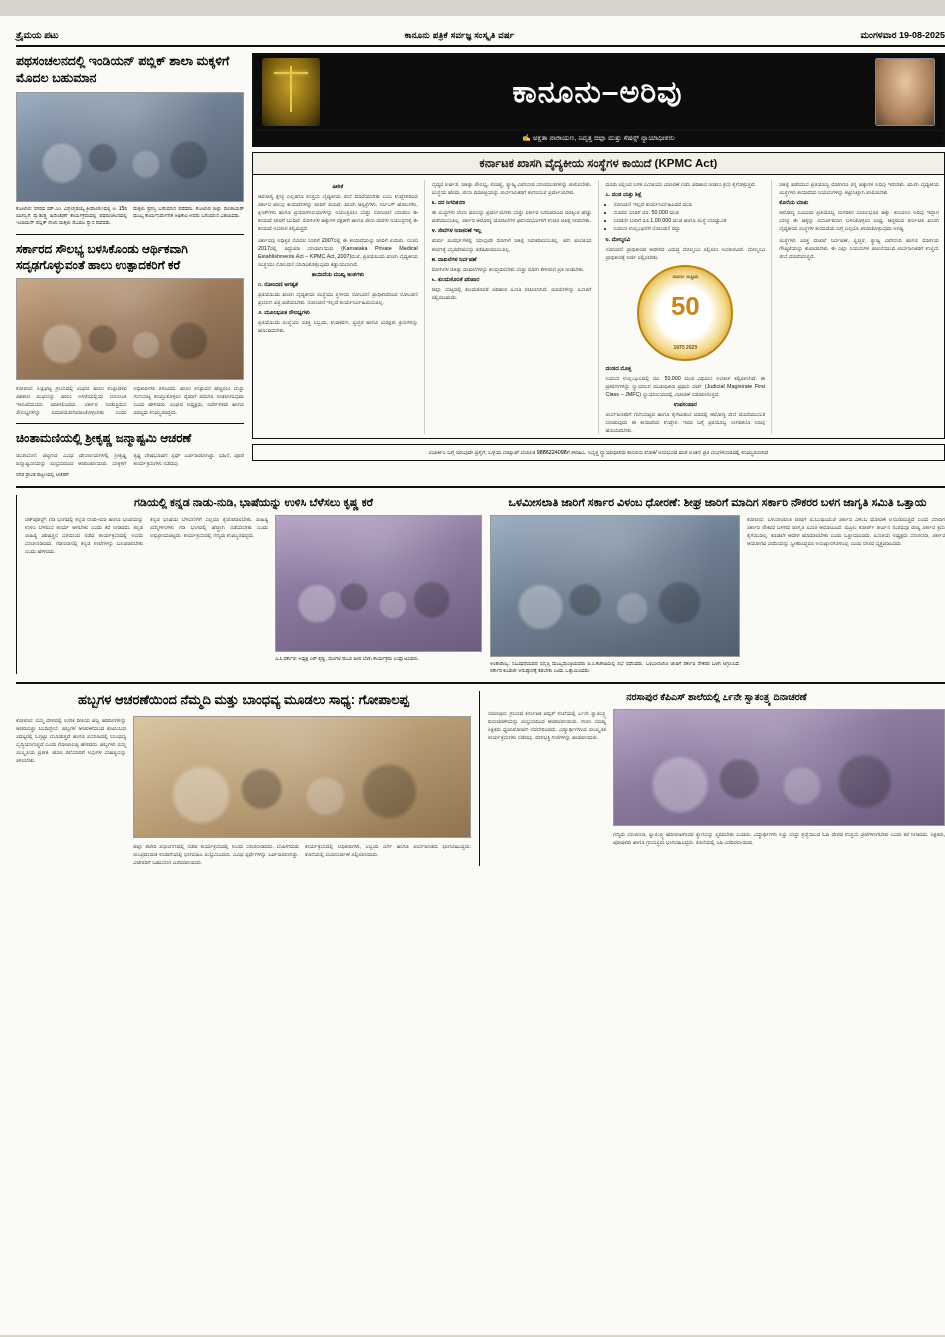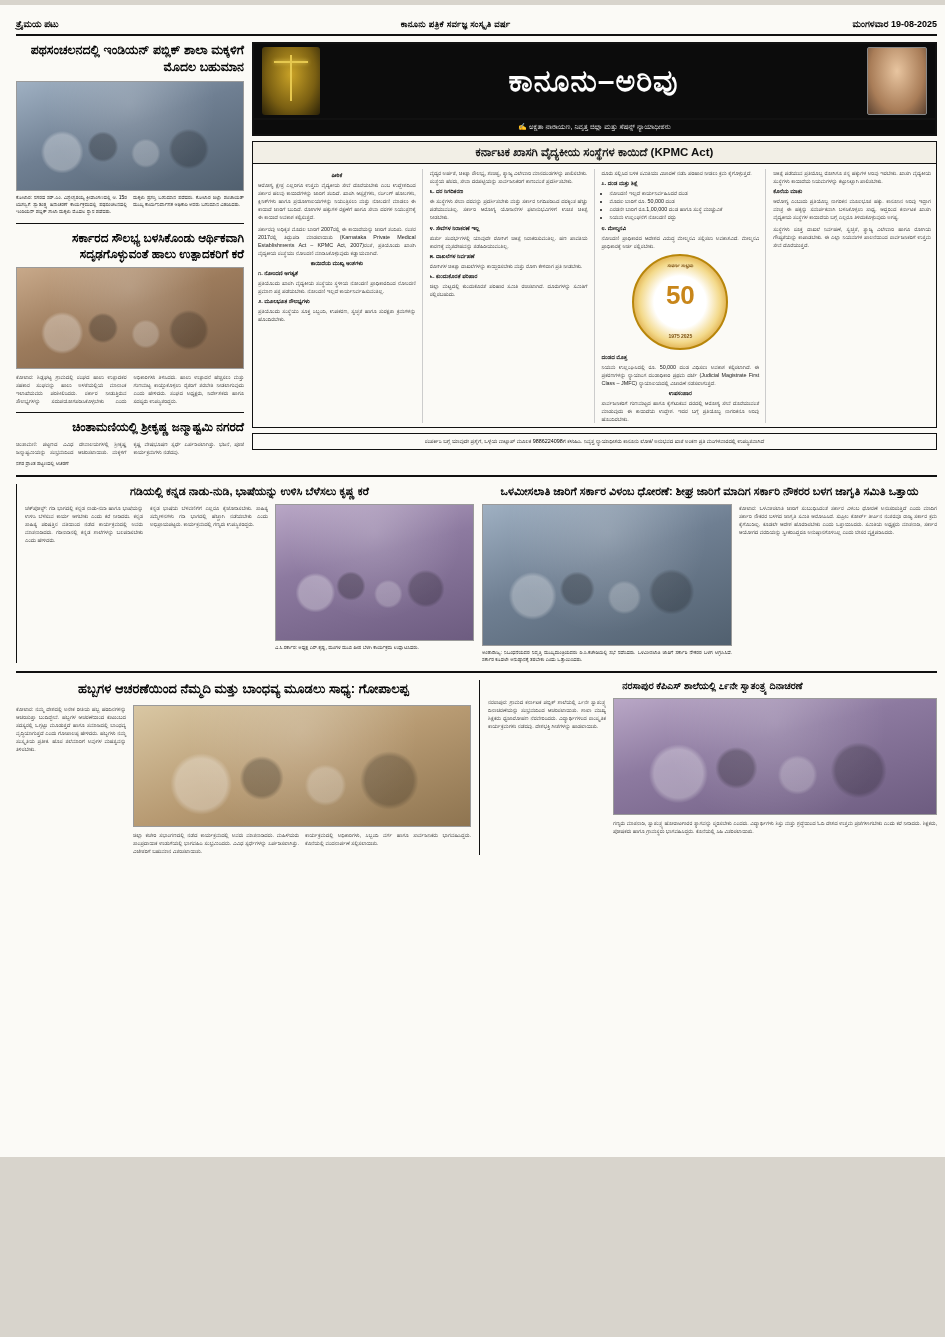--- a/index.html
+++ b/index.html
@@ -1,32 +1,32 @@
 <!DOCTYPE html>
 <html><head>
 <meta charset="utf-8">
 <style>
   html,body{margin:0;padding:0;background:#d8d4cc;}
   body{font-family:"Liberation Sans",sans-serif;}
   .page{
-    width:945px;height:1152px;background:#fbfaf6;position:relative;
-    box-sizing:border-box;padding:14px 8px 10px 16px;margin:5px auto;
+    width:945px;height:1319px;background:#fbfaf6;position:relative;
+    box-sizing:border-box;padding:14px 0 10px 16px;margin:16px auto;
     overflow:hidden;
   }
   .masthead{
     display:flex;align-items:center;justify-content:space-between;
     border-bottom:2px solid #111;padding-bottom:4px;font-size:9px;font-weight:bold;
   }
   .masthead .mid{font-size:8.5px;font-weight:bold;letter-spacing:.3px;}
   .masthead .left,.masthead .right{font-size:9px;}
   .cols{display:flex;gap:8px;margin-top:6px;}
   .colL{width:228px;}
   .colR{flex:1;}
   
-  .hd{font-weight:bold;text-align:right;line-height:1.35;}
+  .hd{font-weight:bold;text-align:left;line-height:1.35;}
   .hd1{font-size:12.5px;}
   .hd2{font-size:12px;}
   .kn{font-size:5.4px;line-height:1.5;text-align:justify;color:#1a1a1a;}
   .caption{font-size:5px;line-height:1.45;text-align:justify;}
   .photo{
     background:linear-gradient(160deg,#9fb0c2,#6f7f92 45%,#51606f);
     position:relative;overflow:hidden;border:1px solid #9a9a9a;
   }
   .photo.warm{background:linear-gradient(160deg,#c8a98a,#9c7b5c 45%,#7a5f48);}
   .photo.hall{background:linear-gradient(165deg,#b9a7c6,#8d7aa0 40%,#6d5c80);}
@@ -116,21 +116,21 @@
       </div>
 
       <div class="sep"></div>
 
       <div class="hd hd2">ಸರ್ಕಾರದ ಸೌಲಭ್ಯ ಬಳಸಿಕೊಂಡು ಆರ್ಥಿಕವಾಗಿ ಸದೃಢಗೊಳ್ಳುವಂತೆ ಹಾಲು ಉತ್ಪಾದಕರಿಗೆ ಕರೆ</div>
       <div class="photo warm" style="height:100px;margin-top:5px;"></div>
       <div class="kn colsplit2" style="margin-top:4px;">ಕೋಲಾರ: ಶಿಡ್ಲಘಟ್ಟ ಗ್ರಾಮದಲ್ಲಿ ಸಂಘದ ಹಾಲು ಉತ್ಪಾದಕರ ಸಹಕಾರ ಸಂಘವನ್ನು ಹಾಲು ಅಳತೆಯಲ್ಲಿಯ ಮಾನಾಂಕ ಇಲಾಖೆಯವರು ಪರಿಶೀಲಿಸಿದರು. ಸರ್ಕಾರ ನೀಡುತ್ತಿರುವ ಸೌಲಭ್ಯಗಳನ್ನು ಸದುಪಯೋಗಪಡಿಸಿಕೊಳ್ಳಬೇಕು ಎಂದು ಅಧಿಕಾರಿಗಳು ತಿಳಿಸಿದರು. ಹಾಲು ಉತ್ಪಾದನೆ ಹೆಚ್ಚಿಸಲು ಮತ್ತು ಗುಣಮಟ್ಟ ಕಾಯ್ದುಕೊಳ್ಳಲು ರೈತರಿಗೆ ತರಬೇತಿ ನೀಡಲಾಗುವುದು ಎಂದು ಹೇಳಿದರು. ಸಂಘದ ಅಧ್ಯಕ್ಷರು, ನಿರ್ದೇಶಕರು ಹಾಗೂ ಸದಸ್ಯರು ಉಪಸ್ಥಿತರಿದ್ದರು.</div>
 
       <div class="sep"></div>
 
-      <div class="hd hd2">ಚಿಂತಾಮಣಿಯಲ್ಲಿ ಶ್ರೀಕೃಷ್ಣ ಜನ್ಮಾಷ್ಟಮಿ ನಗರದೆ</div>
+      <div class="hd hd2">ಚಿಂತಾಮಣಿಯಲ್ಲಿ ಶ್ರೀಕೃಷ್ಣ ಜನ್ಮಾಷ್ಟಮಿ ಆಚರಣೆ</div>
       <div class="kn colsplit2" style="margin-top:4px;">ಚಿಂತಾಮಣಿ: ಪಟ್ಟಣದ ವಿವಿಧ ದೇವಾಲಯಗಳಲ್ಲಿ ಶ್ರೀಕೃಷ್ಣ ಜನ್ಮಾಷ್ಟಮಿಯನ್ನು ಸಂಭ್ರಮದಿಂದ ಆಚರಿಸಲಾಯಿತು. ಮಕ್ಕಳಿಗೆ ಕೃಷ್ಣ ವೇಷಭೂಷಣ ಸ್ಪರ್ಧೆ ಏರ್ಪಡಿಸಲಾಗಿತ್ತು. ಭಜನೆ, ಪೂಜೆ ಕಾರ್ಯಕ್ರಮಗಳು ನಡೆದವು.</div>
       <div class="caption" style="margin-top:4px;">ನಗರ ಪ್ರಾಂತ ಪಟ್ಟಣದಲ್ಲಿ ಆಚರಣೆ</div>
     </div>
 
     <div class="colR">
 
       <div class="banner">
         <div class="statue"></div>
         <div class="title">ಕಾನೂನು–ಅರಿವು</div>
         <div class="face"></div>

